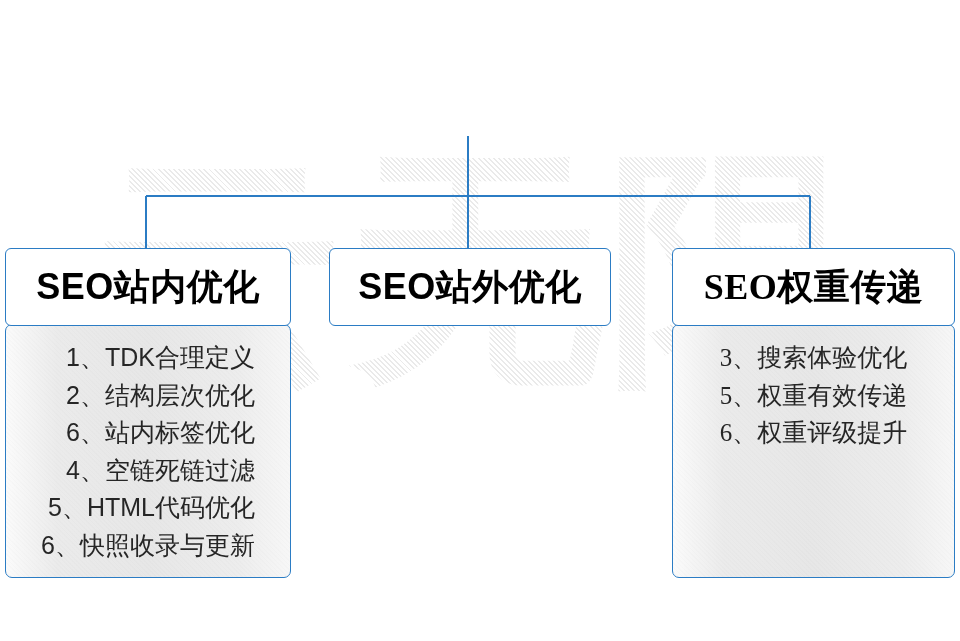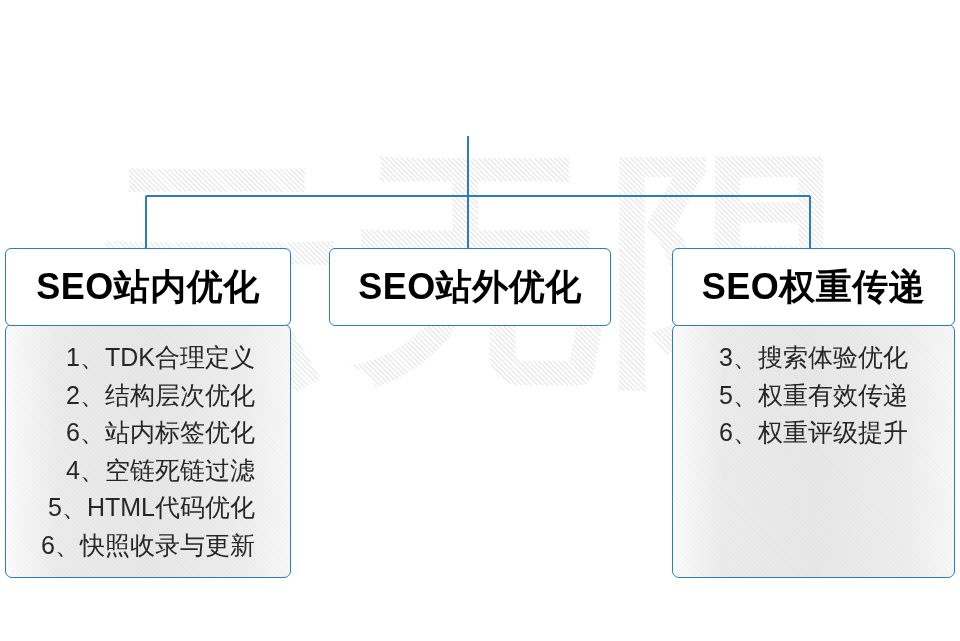--- a/index.html
+++ b/index.html
@@ -88,21 +88,21 @@
     color: #111111;
     white-space: nowrap;
   }
 
   .column {
     position: absolute;
     top: 248px;
   }
   .col-1 { left: 5px;   width: 286px; }
   .col-2 { left: 329px; width: 282px; }
-  .col-3 { left: 672px; width: 283px; }
+  .col-3 { left: 672px; width: 283px; font-family: Liberation Serif, serif; }
 
   .col-header {
     box-sizing: border-box;
     height: 78px;
     border: 1.6px solid #2b7cc4;
     border-radius: 6px;
     background: #ffffff;
     display: flex;
     align-items: center;
     justify-content: center;

